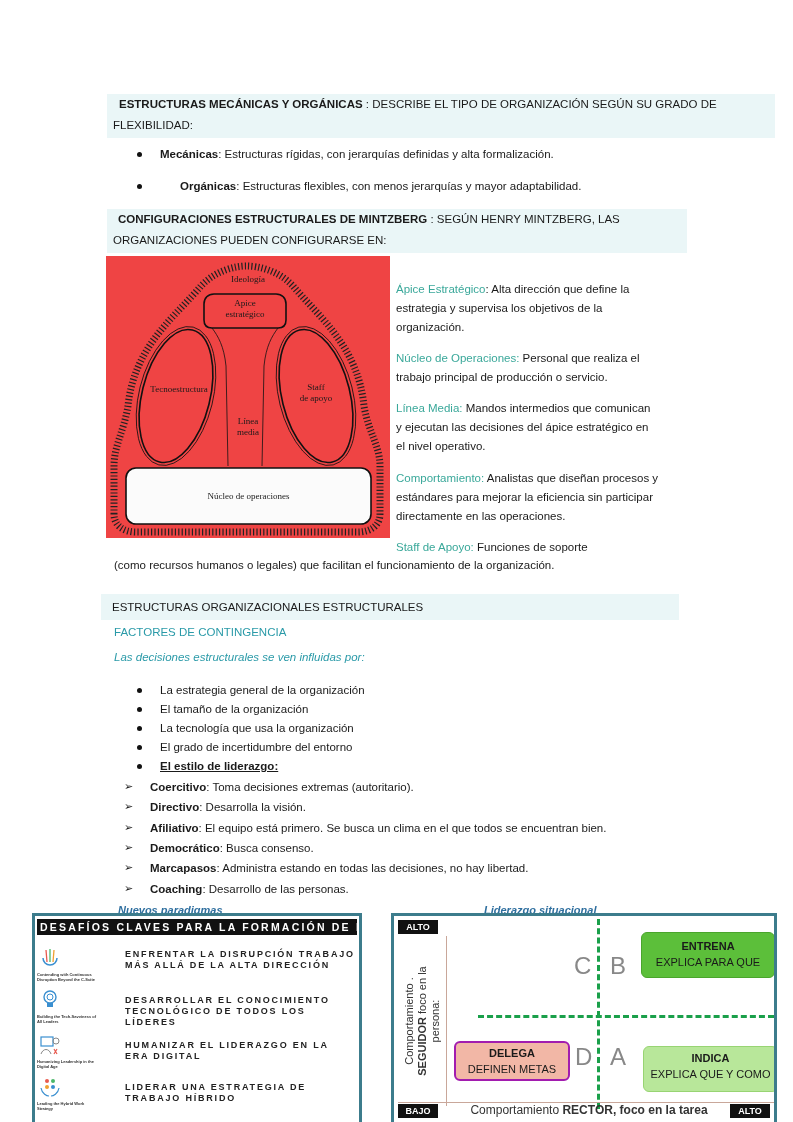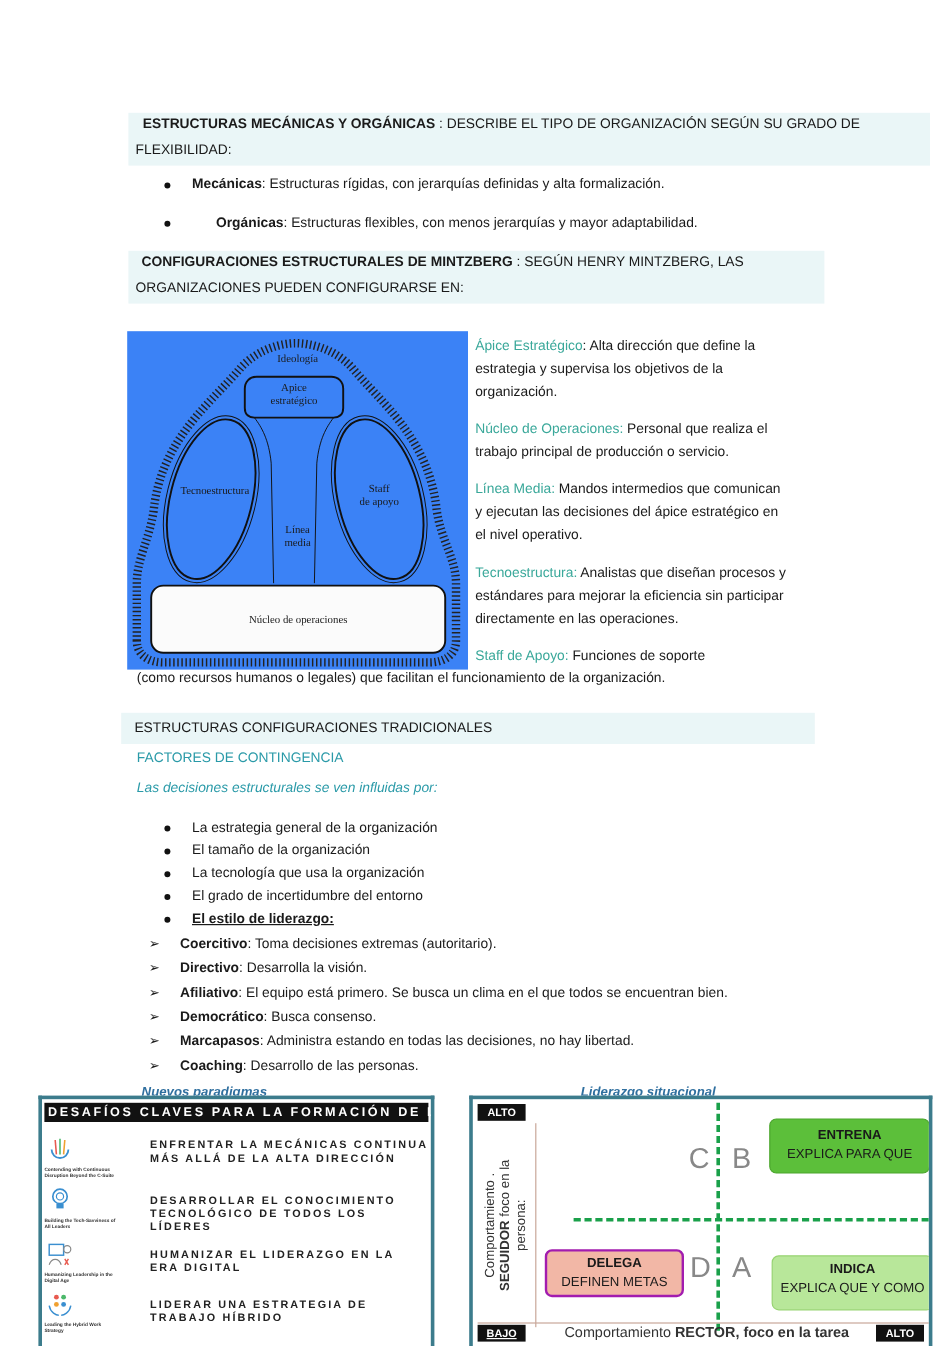--- a/index.html
+++ b/index.html
@@ -9,21 +9,21 @@
   .band { background: #eaf6f7; }
   .b { font-weight: bold; }
   .teal { color: #3aa89a; }
   .teal2 { color: #2a9aa8; }
   .hdr-text { line-height: 21px; }
   .bullet-row { position: absolute; left: 137px; display: flex; align-items: center; }
   .dot { width: 5px; height: 5px; border-radius: 50%; background: #111; margin-right: 18px; flex: none; }
   .arrow { width: 26px; font-size: 11px; flex: none; }
   .para { line-height: 19px; }
   
-  .diagram { left: 106px; top: 276px; width: 284px; height: 282px; background: #3b82f6; }
+  .diagram { left: 106px; top: 256px; width: 284px; height: 282px; background: #ef4444; }
   
   .card1 { left: 32px; top: 913px; width: 330px; height: 210px; border: 3px solid #3c7c8c; border-bottom: none; background: #fff; box-sizing: border-box; overflow: hidden; }
   .card1 .title { background: #111; color: #fff; font-size: 10.5px; font-weight: bold; letter-spacing: 2.2px; padding: 2px 3px; white-space: nowrap; margin: 3px 2px 0 2px; }
   .card1 .row { position: absolute; left: 0; width: 100%; }
   .card1 .ico { position: absolute; left: 4px; width: 22px; height: 22px; }
   .card1 .cap { position: absolute; left: 2px; font-size: 4px; color: #333; line-height: 5px; width: 60px; font-weight: bold; }
   .card1 .txt { position: absolute; left: 90px; font-size: 9px; font-weight: bold; letter-spacing: 1.8px; line-height: 11px; color: #222; }
   
   .card2 { left: 391px; top: 913px; width: 386px; height: 209px; border: 3px solid #3c7c8c; border-bottom: none; background: #fff; box-sizing: border-box; overflow: hidden; }
   .tag { position: absolute; background: #111; color: #fff; font-size: 9px; font-weight: bold; text-align: center; line-height: 14px; }
@@ -99,30 +99,30 @@
 <div class="abs para" style="left:396px; top:349px; width:295px;">
   <span class="teal">Núcleo de Operaciones:</span><span> Personal que realiza el</span><br>
   <span>trabajo principal de producción o servicio.</span>
 </div>
 <div class="abs para" style="left:396px; top:399px; width:295px;">
   <span class="teal">Línea Media:</span><span> Mandos intermedios que comunican</span><br>
   <span>y ejecutan las decisiones del ápice estratégico en</span><br>
   <span>el nivel operativo.</span>
 </div>
 <div class="abs para" style="left:396px; top:469px; width:295px;">
-  <span class="teal">Tecnoestructura:</span><span> Analistas que diseñan procesos y</span><br>
+  <span class="teal">Comportamiento:</span><span> Analistas que diseñan procesos y</span><br>
   <span>estándares para mejorar la eficiencia sin participar</span><br>
   <span>directamente en las operaciones.</span>
 </div>
 <div class="abs para" style="left:396px; top:538px; width:295px;">
   <span class="teal">Staff de Apoyo:</span><span> Funciones de soporte</span>
 </div>
 <div class="abs para" style="left:114px; top:556px; width:600px;">(como recursos humanos o legales) que facilitan el funcionamiento de la organización.</div>
 
-<div class="abs band" style="left:101px; top:594px; width:578px; height:26px; line-height:26px; box-sizing:border-box; padding-left:11px;">ESTRUCTURAS CONFIGURACIONES TRADICIONALES</div>
+<div class="abs band" style="left:101px; top:594px; width:578px; height:26px; line-height:26px; box-sizing:border-box; padding-left:11px;">ESTRUCTURAS ORGANIZACIONALES ESTRUCTURALES</div>
 <div class="abs teal2" style="left:114px; top:626px;">FACTORES DE CONTINGENCIA</div>
 <div class="abs teal2" style="left:114px; top:651px; font-style:italic;">Las decisiones estructurales se ven influidas por:</div>
 
 <div class="bullet-row" style="top:684px;">
     <span class="dot"></span>
     <span>La estrategia general de la organización</span>
   </div>
 <div class="bullet-row" style="top:703px;">
     <span class="dot"></span>
     <span>El tamaño de la organización</span>
@@ -173,21 +173,21 @@
 
   <div class="row" style="top:26px;">
     <svg class="ico" style="top:4px;" viewBox="0 0 22 22">
       <path d="M4 12 A7 7 0 0 0 18 12" fill="none" stroke="#3a8fd0" stroke-width="1.5"></path>
       <path d="M8 16 L7 4" stroke="#e85a4f" stroke-width="1.3"></path>
         <path d="M11 16 L11 3" stroke="#4bb86a" stroke-width="1.3"></path>
         <path d="M14 16 L15 4" stroke="#f0a030" stroke-width="1.3"></path>
     </svg>
     <div class="cap" style="top:30px;">Contending with Continuous Disruption Beyond the C-Suite</div>
     <div class="txt" style="top:7px;">
-      <div>ENFRENTAR LA MECÁNICAS CONTINUA</div>
+      <div>ENFRENTAR LA DISRUPCIÓN TRABAJO</div>
       <div>MÁS ALLÁ DE LA ALTA DIRECCIÓN</div>
     </div>
   </div>
 
   <div class="row" style="top:72px;">
     <svg class="ico" style="top:0px;" viewBox="0 0 22 22">
       <circle cx="11" cy="9" r="6" fill="none" stroke="#3a8fd0" stroke-width="1.4"></circle>
       <circle cx="11" cy="9" r="3" fill="none" stroke="#3a8fd0" stroke-width="1"></circle>
       <rect x="8" y="15" width="6" height="4" fill="#3a8fd0"></rect>
     </svg>
@@ -254,18 +254,18 @@
     <div>DEFINEN METAS</div>
   </div>
   <div class="letter" style="left:181px; top:127px;">D</div>
   <div class="letter" style="left:216px; top:127px;">A</div>
   <div class="box" style="left:249px; top:130px; width:133px; height:44px; background:#b8e79a; border:1px solid #98d473;">
     <div class="b" style="margin-top:3px;">INDICA</div>
     <div>EXPLICA  QUE  Y COMO</div>
   </div>
 
   <div class="abs" style="left:4px; top:186px; width:378px; height:18px; border-top:1px solid #c9a79a;"></div>
-  <div class="tag" style="left:4px; top:188px; width:40px;text-decoration:underline;">BAJO</div>
+  <div class="tag" style="left:4px; top:188px; width:40px;">BAJO</div>
   <div class="abs" style="left:50px; top:187px; width:290px; text-align:center; font-size:12px; color:#333;">
     <span>Comportamiento </span><span class="b">RECTOR</span><span class="b">, foco en la tarea</span>
   </div>
   <div class="tag" style="left:336px; top:188px; width:40px;">ALTO</div>
 </div>
 
 </body></html>

